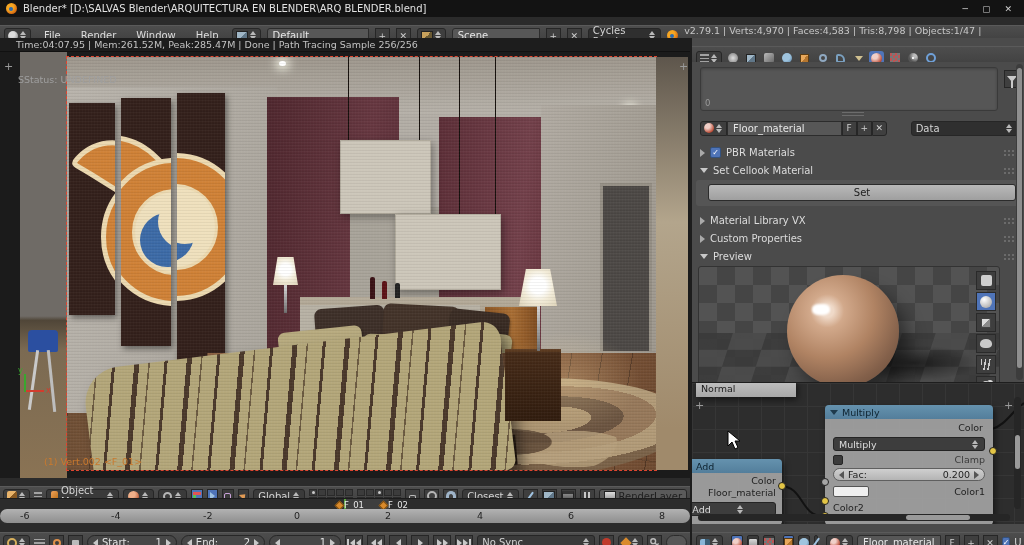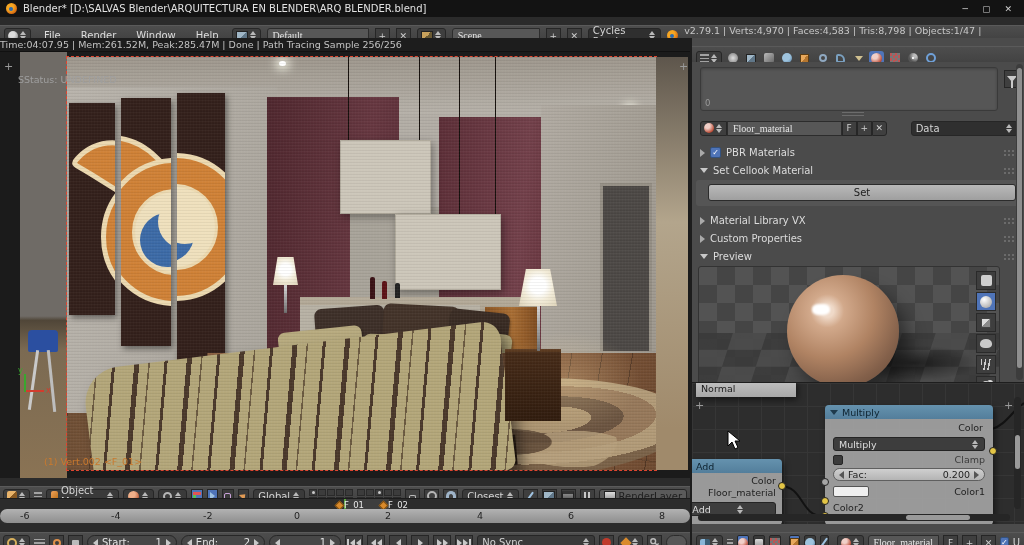--- a/index.html
+++ b/index.html
@@ -9,21 +9,21 @@
          font-size:10px; color:#d8d8d8; }
   .abs { position:absolute; }
   .row { display:flex; align-items:center;justify-content:space-between; }
 
   
   .hdr { background:linear-gradient(#4d4d4d,#3e3e3e); border-top:1px solid #5a5a5a; border-bottom:1px solid #232323;margin-top:8px; }
   .pill { background:#3a3a3a; border:1px solid #262626; border-radius:3px; height:15px;
           display:inline-flex; align-items:center; padding:0 4px; gap:3px; color:#d4d4d4; }
   .pill.lt { background:#5a5a5a; }
   .field { background:#575757; border:1px solid #2c2c2c; border-radius:3px 0 0 3px; height:15px;
-           display:inline-flex; align-items:center; padding:0 5px; color:#e6e6e6;font-family:Liberation Serif, serif; }
+           display:inline-flex; align-items:center; padding:0 5px; color:#e6e6e6; }
   .sqbtn { background:#3f3f3f; border:1px solid #262626; height:15px; min-width:15px;
            display:inline-flex; align-items:center; justify-content:center; color:#cfcfcf; font-size:9px; }
   .updown { width:7px; height:9px; position:relative; display:inline-block; flex:0 0 auto; }
   .updown::before { content:""; position:absolute; top:0; left:0; border-left:3.5px solid transparent; border-right:3.5px solid transparent; border-bottom:4px solid #b9b9b9; }
   .updown::after  { content:""; position:absolute; bottom:0; left:0; border-left:3.5px solid transparent; border-right:3.5px solid transparent; border-top:4px solid #b9b9b9; }
   .menu-lines { width:11px; height:9px; background:repeating-linear-gradient(0deg,#a2a2a2 0 1.5px,transparent 1.5px 3.5px); }
   .cb { width:11px; height:11px; border-radius:2px; background:#3b3b3b; border:1px solid #252525;
         display:inline-flex; align-items:center; justify-content:center; font-size:8px; color:#fff; }
   .cb.on { background:#4f74b8; border-color:#33517e; }
   .grip { width:13px; height:8px; background-image:radial-gradient(#737373 1px, transparent 1.2px); background-size:4px 4px; opacity:.8; }
@@ -43,21 +43,21 @@
   .blogo::after { content:""; position:absolute; left:3px; top:3.5px; width:4px; height:4px; border-radius:50%; background:#2a6bb0; }
   #win-controls { margin-left:auto; display:flex; gap:14px; padding-right:6px; color:#cfcfcf; font-size:9px; }
 
   
   #topbar { left:0; top:17px; width:1024px; height:21px; display:flex; align-items:center; gap:6px; padding:0 4px; }
   #topbar .menu { padding:0 7px; color:#dedede; font-size:10px; }
   .iconbtn { display:inline-flex; align-items:center; gap:2px; background:#3e3e3e; border:1px solid #272727; border-radius:3px; height:15px; padding:0 3px; }
   .micro-img { width:12px; height:10px; background:linear-gradient(135deg,#9fb6c6 0 50%, #607789 50%); border:1px solid #222; }
 
   
-  #status-bar { left:0; top:38px; width:690px; height:14px; background:#1d1d1d; color:#c3c3c3; display:flex; align-items:center; padding:0 0; font-size:9.5px; border-bottom:1px solid #111; }
+  #status-bar { left:0; top:38px; width:690px; height:14px; background:#1d1d1d; color:#c3c3c3; display:flex; align-items:center; padding:0 16px; font-size:9.5px; border-bottom:1px solid #111; }
   #viewport { left:0; top:52px; width:690px; height:426px; background:#1b1b1b; overflow:hidden; }
   #vp-left-gl { left:20px; top:0; width:47px; height:426px; background:linear-gradient(#6f6b66 0 62%, #504638 63%, #7b6a52 70%, #8a7354 100%); }
   #vp-right-gl { left:656px; top:5px; width:32px; height:413px; background:linear-gradient(#5e564c, #b3a58c 40%, #a08a6b 90%); }
   #render-region { left:67px; top:5px; width:589px; height:413px; outline:1.5px dashed #e0452f; overflow:hidden; background:#b2ada5; }
 
   
   .ceiling { left:0; top:0; width:589px; height:58px; background:linear-gradient(#9d968c,#b6b1a9); }
   .glowdot { border-radius:50%; background:#fff; box-shadow:0 0 10px 4px rgba(255,255,240,.8); }
   .lwall { left:0; top:30px; width:210px; height:330px; background:linear-gradient(100deg,#b8b3ab,#a9a49b); }
   .panelwrap { left:2px; top:36px; width:160px; height:300px; }

